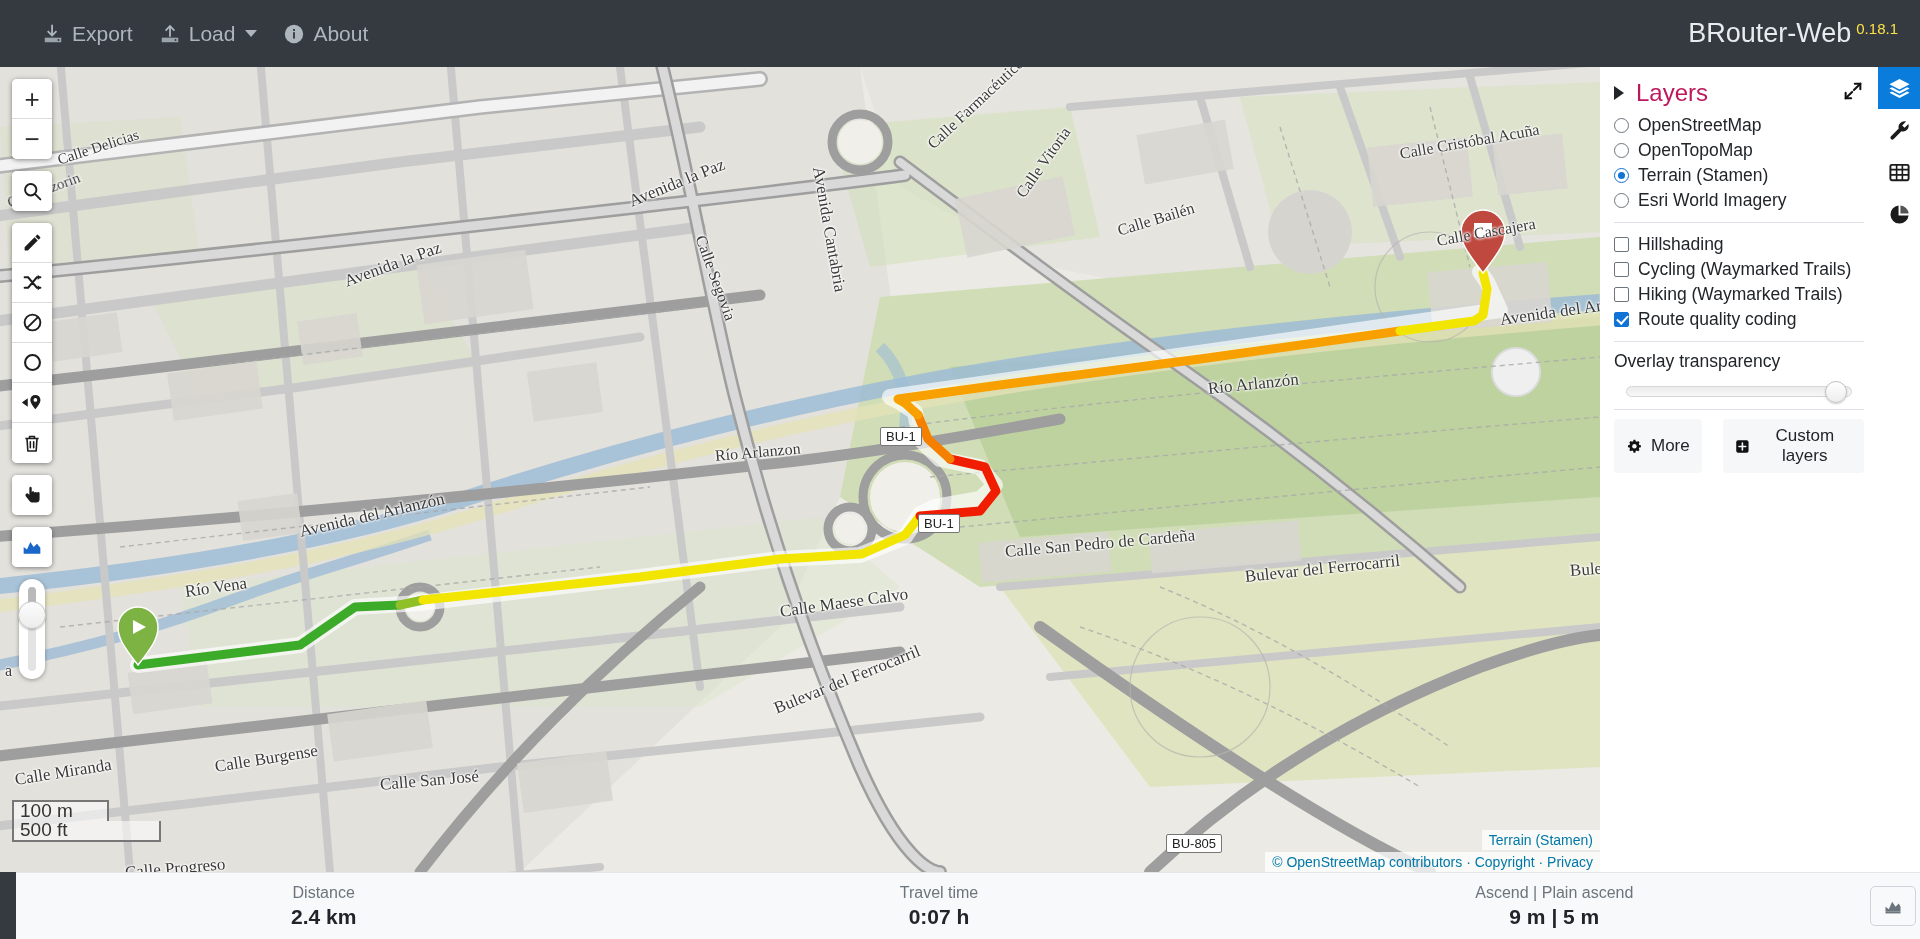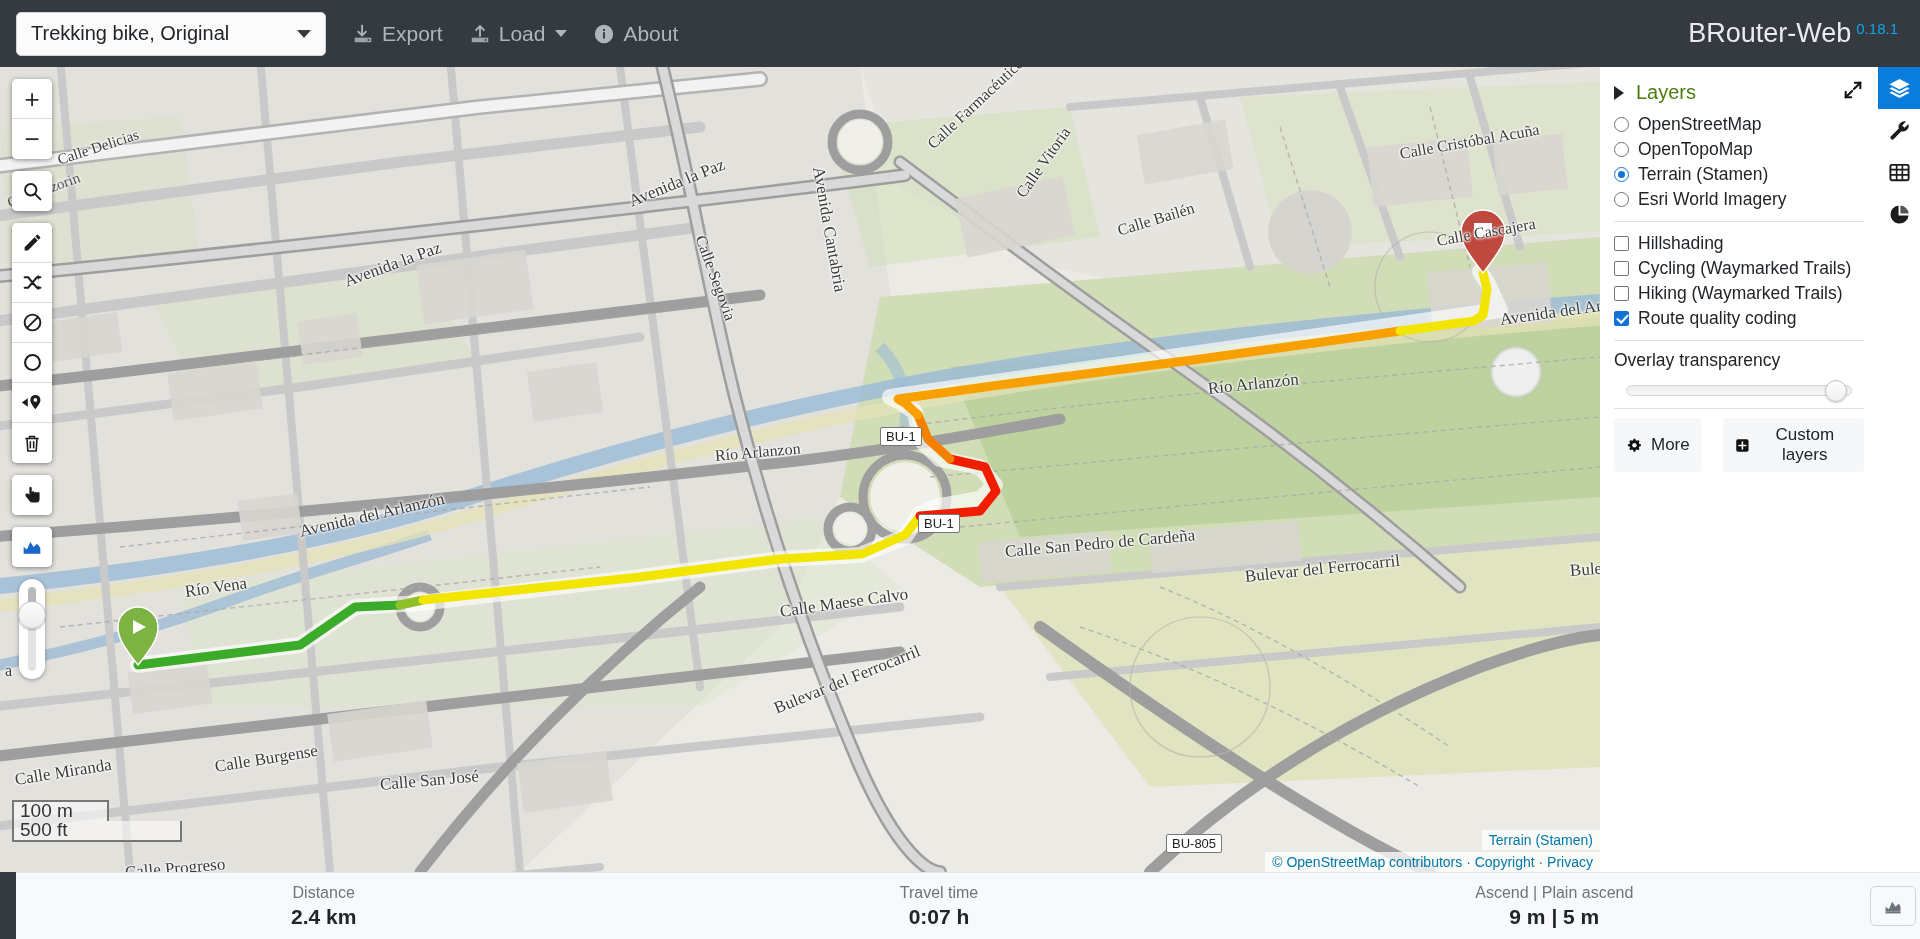--- a/index.html
+++ b/index.html
@@ -51,21 +51,21 @@
     border-top: 7px solid #adb5bd;
     margin-left: 2px;
   }
   #brand {
     margin-left: auto;
     color: #e9ecef;
     font-size: 27px;
     display: flex; align-items: flex-start;
     padding-right: 6px;
   }
-  #brand .ver { font-size: 15px; margin-left: 5px; margin-top: 2px; color: #0ea5e9; }
+  #brand .ver { font-size: 15px; margin-left: 5px; margin-top: 2px; color: #fde047; }
 
   
   #map {
     position: absolute; top: 67px; left: 0;
     width: 1600px; height: 805px;
     overflow: hidden;
     background: #e8e4dc;
   }
   #map-canvas { position: absolute; inset: 0; }
 
@@ -129,21 +129,21 @@
     z-index: 35; font-size: 19px; color: #333;
     font-family: "Liberation Sans", sans-serif;
   }
   #scalebar div {
     background: rgba(255,255,255,.55);
     border: 2px solid #777; border-top: none;
     padding: 1px 6px 2px 6px;
     line-height: 16px;
   }
   #scalebar .s1 { border-bottom: none; border-top: 2px solid #777; width: 97px; }
-  #scalebar .s2 { width: 170px; }
+  #scalebar .s2 { width: 149px; }
 
   
   #layer-name {
     position: absolute; right: 0; bottom: 22px;
     background: rgba(255,255,255,.75);
     color: #0078A8; font-size: 14px;
     padding: 2px 7px;
     z-index: 35;
   }
   #attrib {
@@ -168,21 +168,21 @@
     display: flex; align-items: center;
     margin-bottom: 6px;
   }
   .tri-right {
     width: 0; height: 0;
     border-top: 7px solid transparent;
     border-bottom: 7px solid transparent;
     border-left: 10px solid #212529;
     margin-right: 12px; cursor: pointer;
   }
-  .panel-title { color: #4d7c0f; font-size: 20px; cursor: pointer; }
+  .panel-title { color: #be185d; font-size: 24px; cursor: pointer; }
   .expand-icon { margin-left: auto; cursor: pointer; }
   .opt-row {
     display: flex; align-items: center;
     gap: 9px; padding: 2px 0; cursor: pointer;
     font-size: 17.5px;
   }
   .radio {
     width: 15px; height: 15px; border-radius: 50%;
     border: 1.6px solid #6c757d; background: #fff;
     flex: none; position: relative;
@@ -267,24 +267,20 @@
     display: flex; align-items: center; justify-content: center;
     cursor: pointer; color: #6c757d; flex: none;
   }
 </style>
 </head>
 <body>
 
 <div id="app">
 
   <div id="header">
-    <div class="profile-select">
-      <span>Trekking bike, Original</span>
-      <span class="caret-down"></span>
-    </div>
 
     <div class="hdr-btn">
       <svg width="22" height="22" viewBox="0 0 24 24" fill="#adb5bd">
         <path d="M12 2v9.2l3.1-3.1 1.4 1.4L11 15l-5.5-5.5 1.4-1.4L10 11.2V2z"></path>
         <path d="M3 16h18v5H3z" opacity=".85"></path>
         <circle cx="18" cy="18.5" r="1.1" fill="#343a40"></circle>
       </svg>
       <span>Export</span>
     </div>
 

